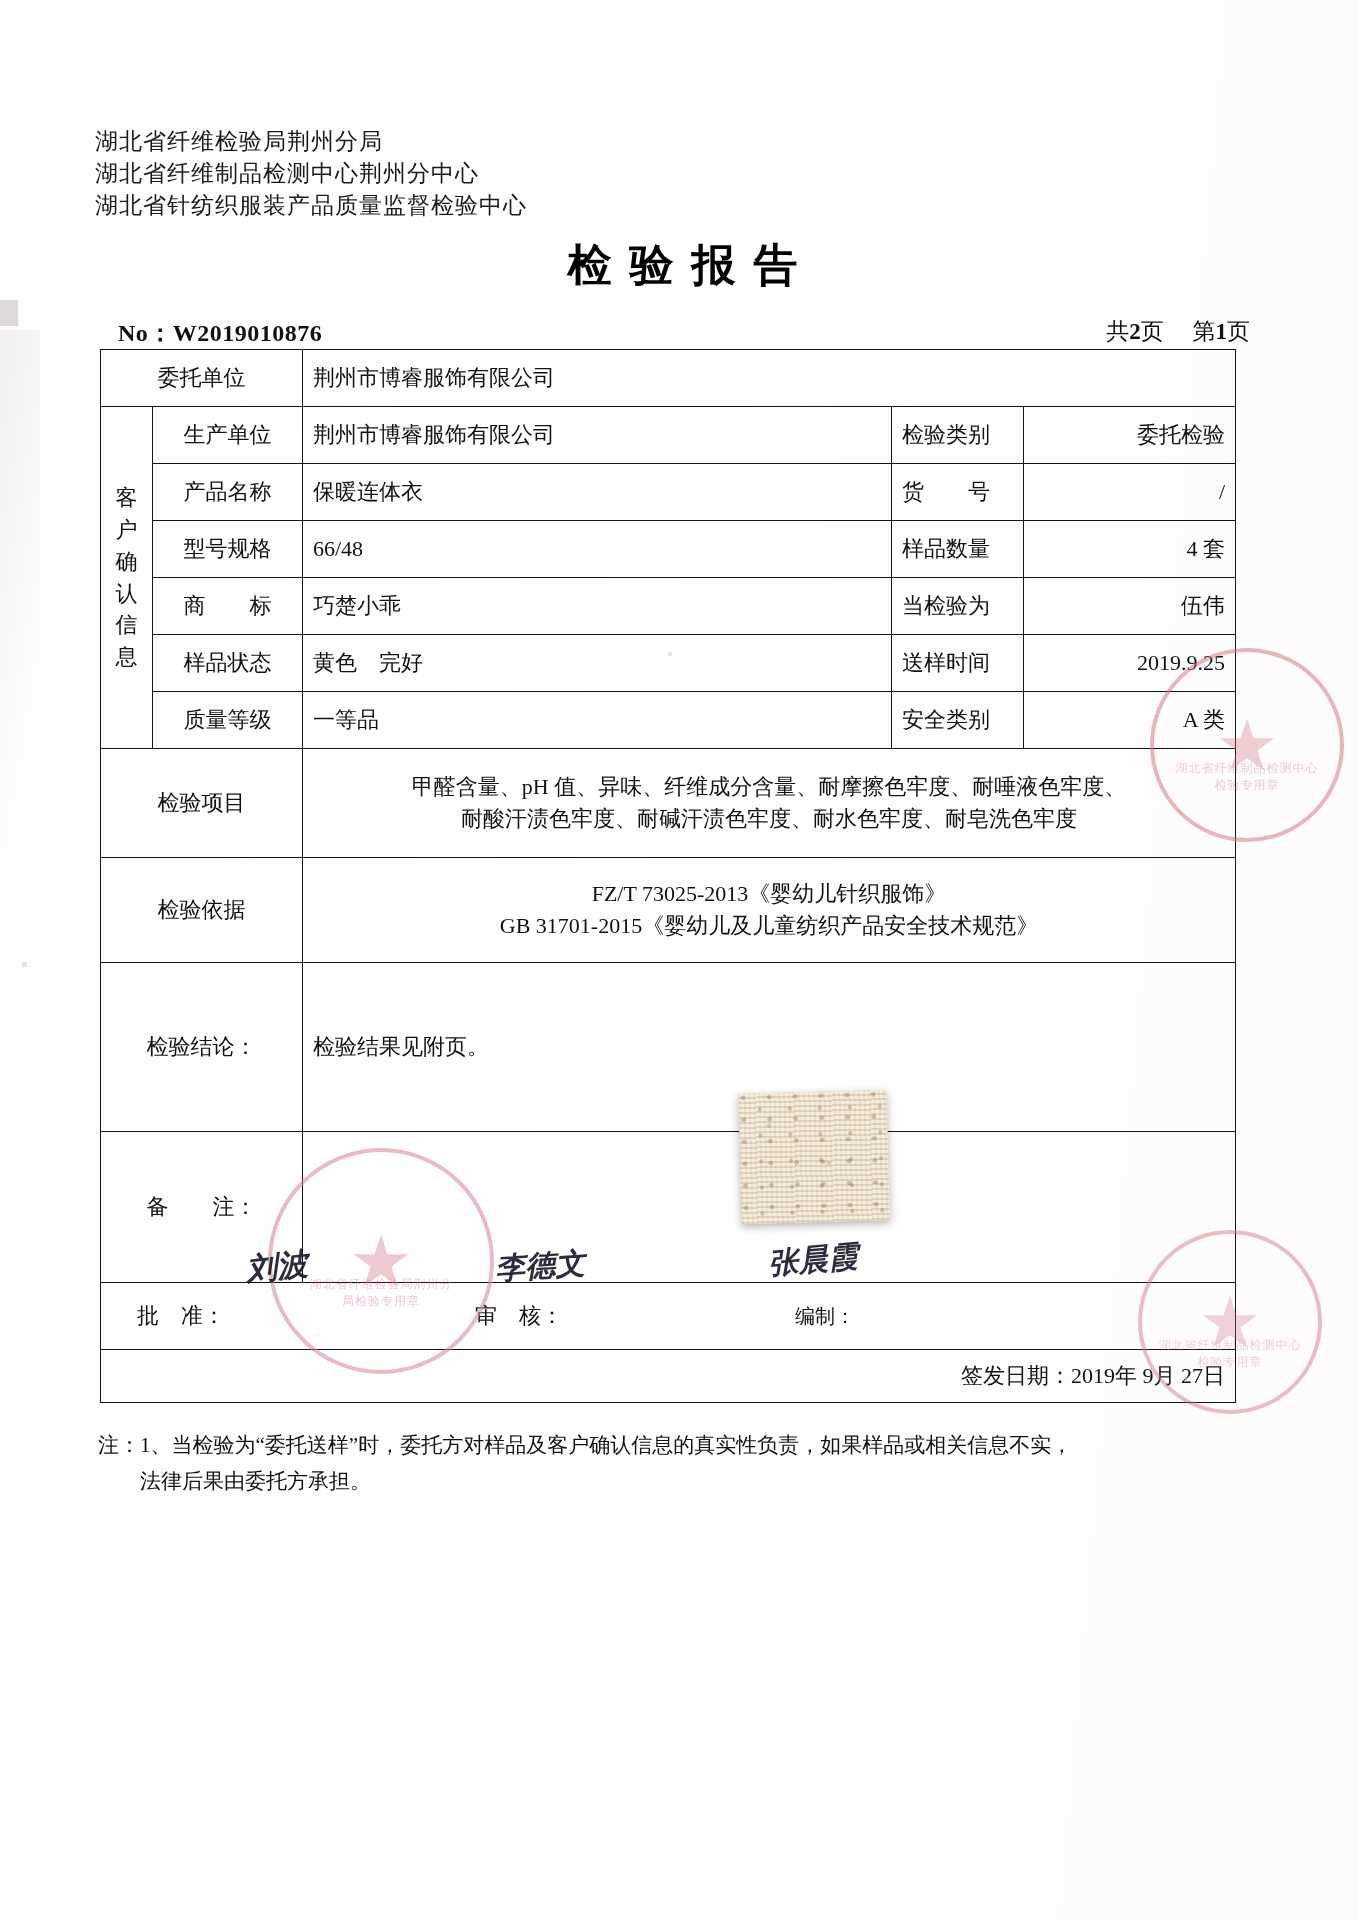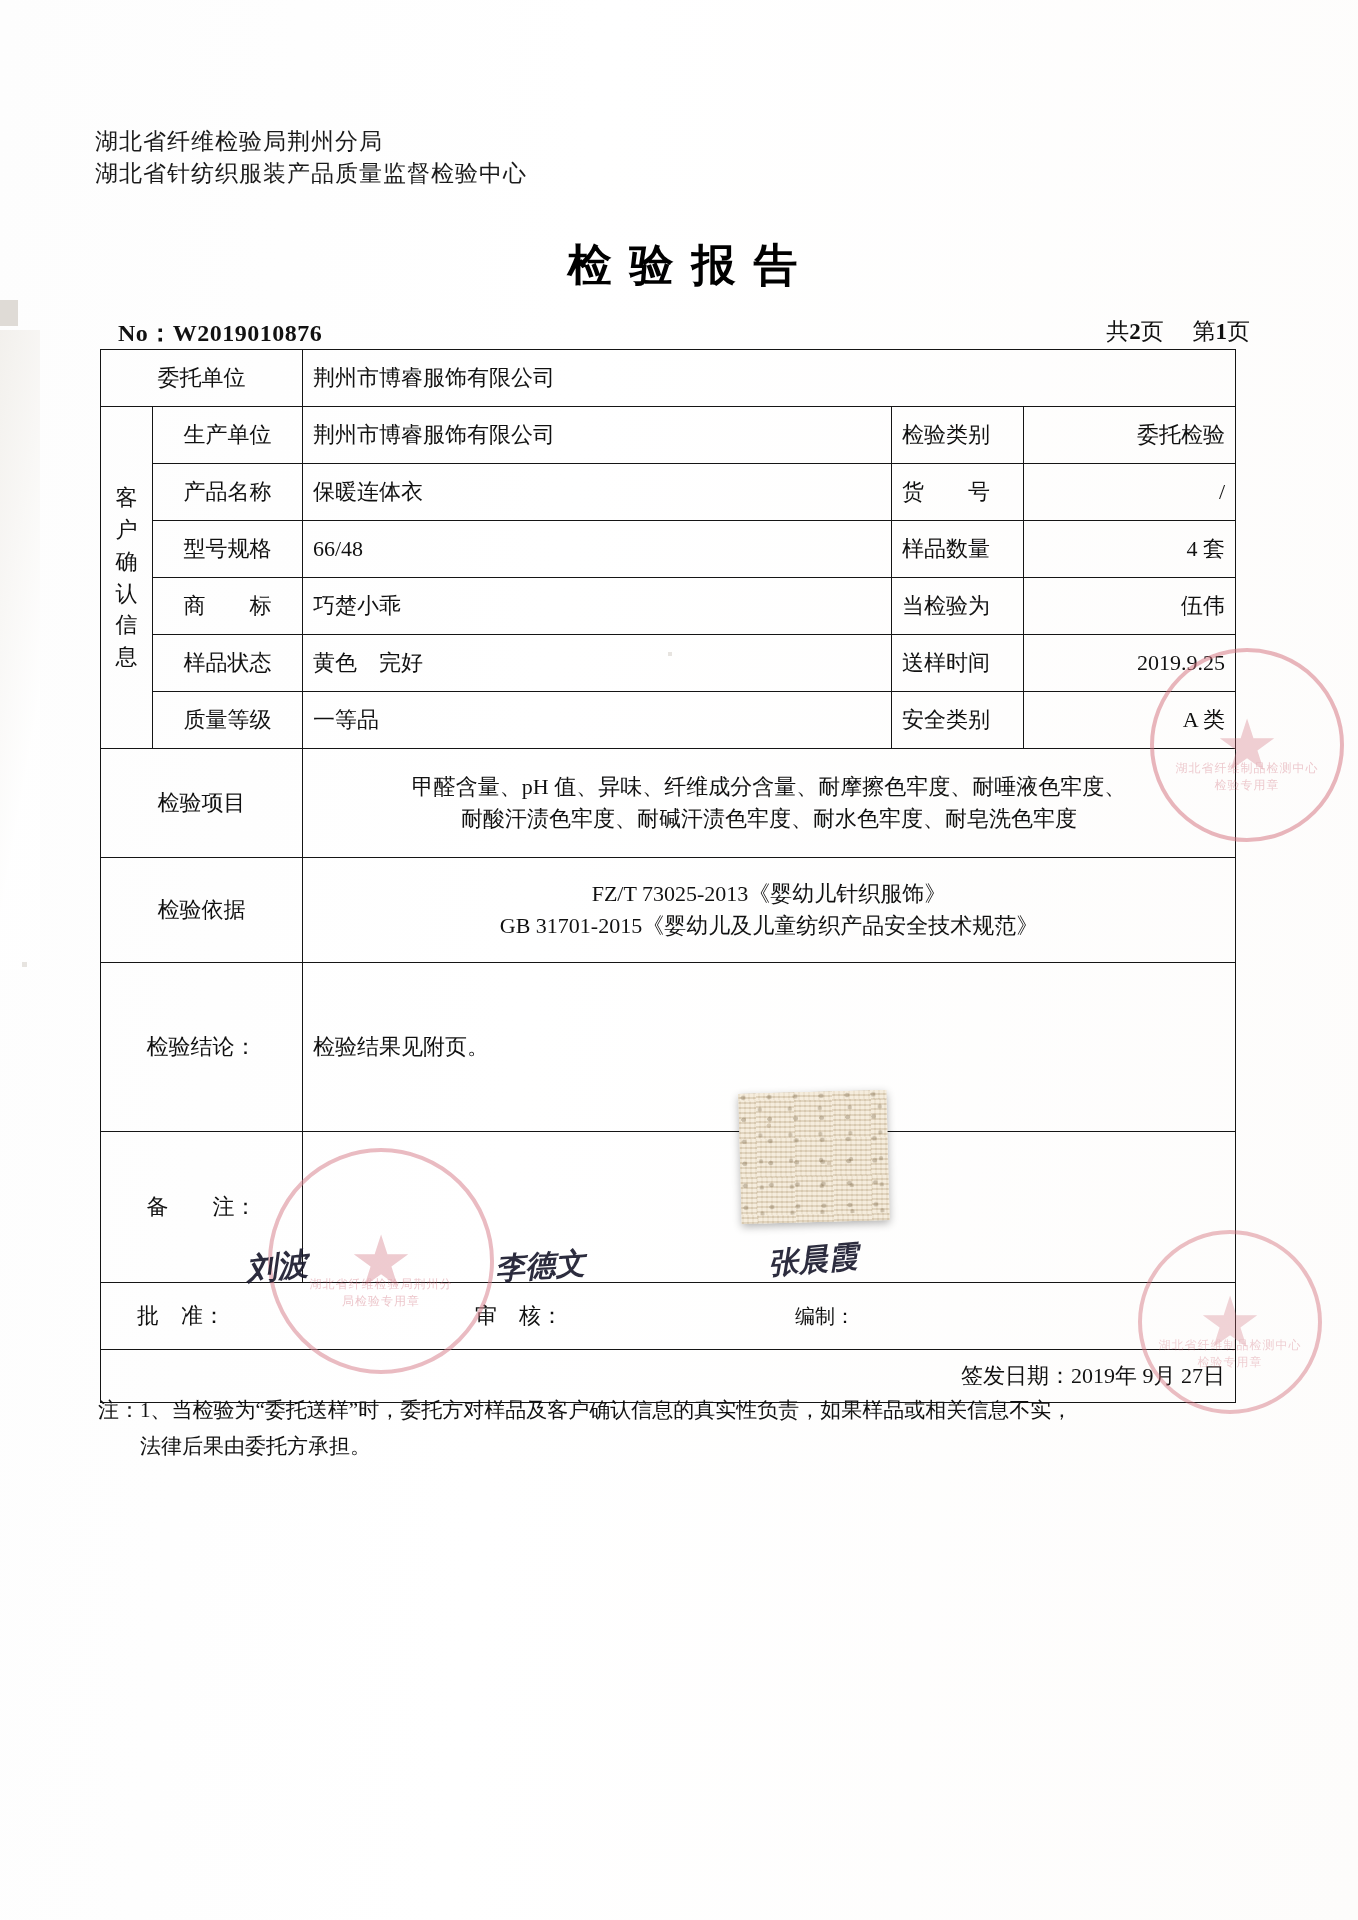--- a/index.html
+++ b/index.html
@@ -114,21 +114,21 @@
     height:100%;
     font-size:22px;
     position:relative;
   }
   .sig-label{white-space:nowrap;}
   .sig-space{display:inline-block;}
 
   .date-row td{height:52px;text-align:right;padding-right:36px;font-size:22px;}
 
   .footnotes{
-    position:absolute;left:98px;top:1392px;width:1160px;
+    position:absolute;left:98px;top:1427px;width:1160px;
     font-size:21px;line-height:36px;
     font-family:"Liberation Serif","DejaVu Serif",serif;
   }
   .fn-line{white-space:nowrap;}
   .fn-indent{padding-left:42px;}
 
   
   .seal{
     position:absolute;
     border-radius:50%;
@@ -213,20 +213,21 @@
 <div class="page">
 
   <div class="scan-fold"></div>
   <div class="scan-edge-left"></div>
 
   <div class="dust" style="left:22px;top:962px;width:5px;height:5px;"></div>
   <div class="dust" style="left:668px;top:652px;width:4px;height:4px;"></div>
 
   <div class="org-block">
     <div class="org-line">湖北省纤维检验局荆州分局</div>
+    <div class="org-line">湖北省纤维制品检测中心荆州分中心</div>
     <div class="org-line">湖北省针纺织服装产品质量监督检验中心</div>
   </div>
 
   <div class="doc-title">检验报告</div>
 
   <div class="no-line">
     <span>No：</span><span>W2019010876</span>
   </div>
   <div class="page-line">
     <span>共</span><b>2</b><span>页</span>

